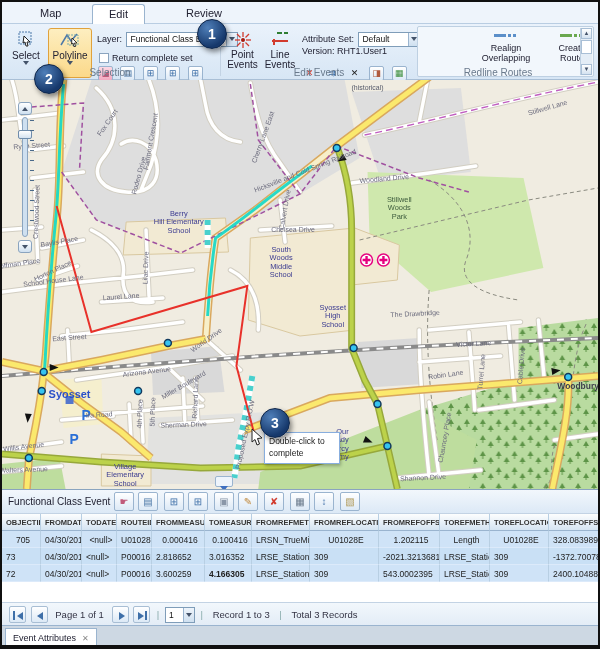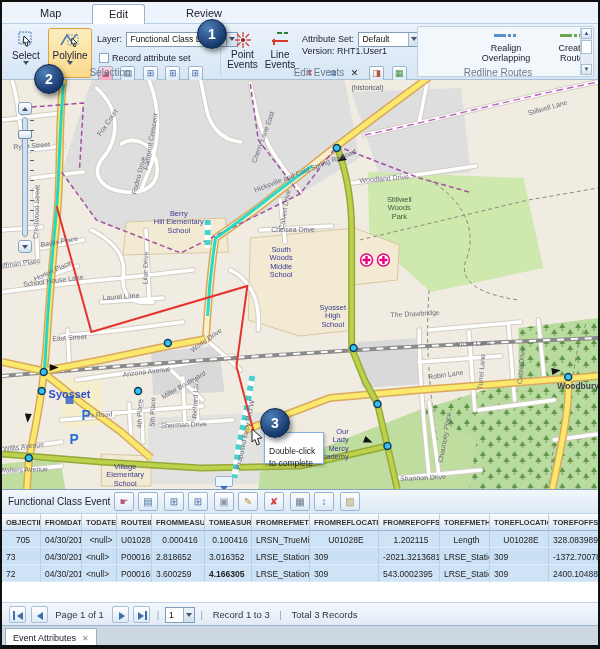--- a/index.html
+++ b/index.html
@@ -44,21 +44,21 @@
   .ml.school{font-size:7.5px;fill:#3a3a90;}
   .ml.park{font-size:7.5px;fill:#3c5a3c;}
   .ml.hist{font-size:7px;fill:#555a6a;}
   #slider{position:absolute;left:14px;top:22px;width:18px;height:152px;z-index:30;}
   #slider .sbtn{position:absolute;left:2px;width:14px;height:13px;background:linear-gradient(#fff,#cfe0f0);border:1px solid #8aa4bf;border-radius:3px;text-align:center;}
   #slider .tri-up{margin:4px auto 0;width:0;height:0;border-left:3px solid transparent;border-right:3px solid transparent;border-bottom:4px solid #44536a;}
   #slider .tri-dn{margin:4px auto 0;width:0;height:0;border-left:3px solid transparent;border-right:3px solid transparent;border-top:4px solid #44536a;}
   #slider .track{position:absolute;left:6px;top:15px;width:6px;height:120px;background:#cfe0f0;border:1px solid #8aa4bf;border-radius:3px;}
   #slider .handle{position:absolute;left:2px;top:28px;width:14px;height:9px;background:linear-gradient(#fff,#d4e2f0);border:1px solid #6f8cab;border-radius:2px;}
   #slider .tick{position:absolute;left:14px;width:4px;height:1px;background:#4a6a8a;}
-  #tooltip{position:absolute;left:262px;top:352px;width:60px;height:32px;background:#fff;border:1px solid #88aede;box-shadow:1px 2px 3px rgba(0,0,0,.25);font-size:8.5px;color:#222;padding:12px 4px;line-height:12px;z-index:35;}
+  #tooltip{position:absolute;left:262px;top:352px;width:76px;height:32px;background:#fff;border:1px solid #88aede;box-shadow:1px 2px 3px rgba(0,0,0,.25);font-size:8.5px;color:#222;padding:2px 4px;line-height:12px;z-index:35;}
   #cursor{position:absolute;left:248px;top:348px;z-index:36;}
   #collapse{position:absolute;left:213px;top:396px;width:18px;height:11px;background:#eef4fb;border:1px solid #9ab4cf;border-radius:2px;z-index:30;text-align:center;}
   #collapse i{display:inline-block;margin-top:3px;width:0;height:0;border-left:4px solid transparent;border-right:4px solid transparent;border-top:5px solid #3e6fc0;}
 
   
   #panel{position:absolute;left:0;top:487px;width:100%;height:136px;background:#fff;border-top:1px solid #8aa4bf;}
   #ptitle{position:absolute;left:0;top:0;width:100%;height:24px;background:linear-gradient(#f2f7fc,#dce9f6);border-bottom:1px solid #c3d3e4;}
   #ptitle .t{position:absolute;left:6px;top:6px;font-size:10px;color:#223;}
   .ticon{position:absolute;top:2px;width:20px;height:19px;border:1px solid #9ab4cf;border-radius:2px;background:linear-gradient(#fff,#dce9f6);font-size:10px;text-align:center;line-height:18px;}
   #thead{position:absolute;left:0;top:24px;height:17px;width:100%;}
@@ -118,21 +118,21 @@
     <div style="position:absolute;left:95px;top:4px">
       <span class="rlbl">Layer:</span>
       <span class="combo" style="width:112px">
         <span class="cv" style="flex:1">Functional Class Event</span>
         <span class="arr">
             <i></i>
           </span>
       </span>
     </div>
     <div style="position:absolute;left:97px;top:23px">
-      <span class="chk"></span><span class="rlbl">Record attribute set</span>
+      <span class="chk"></span><span class="rlbl">Return complete set</span>
     </div>
     <div style="position:absolute;left:96px;top:38px">
       <span class="sicon" style="color:#c05a7a;background:linear-gradient(#fdd9e4,#f2a9c0)">◢</span>
       <span class="sicon" style="color:#4d79a8">▤</span>
       <span class="sicon" style="color:#3e6fa8">⊞</span>
       <span class="sicon" style="color:#3e6fa8">⊞</span>
       <span class="sicon" style="color:#3e6fa8">⊞</span>
     </div>
     <div class="grp-label" style="left:0;width:216px">Selection</div>
     <div class="vsep" style="left:218px"></div>

